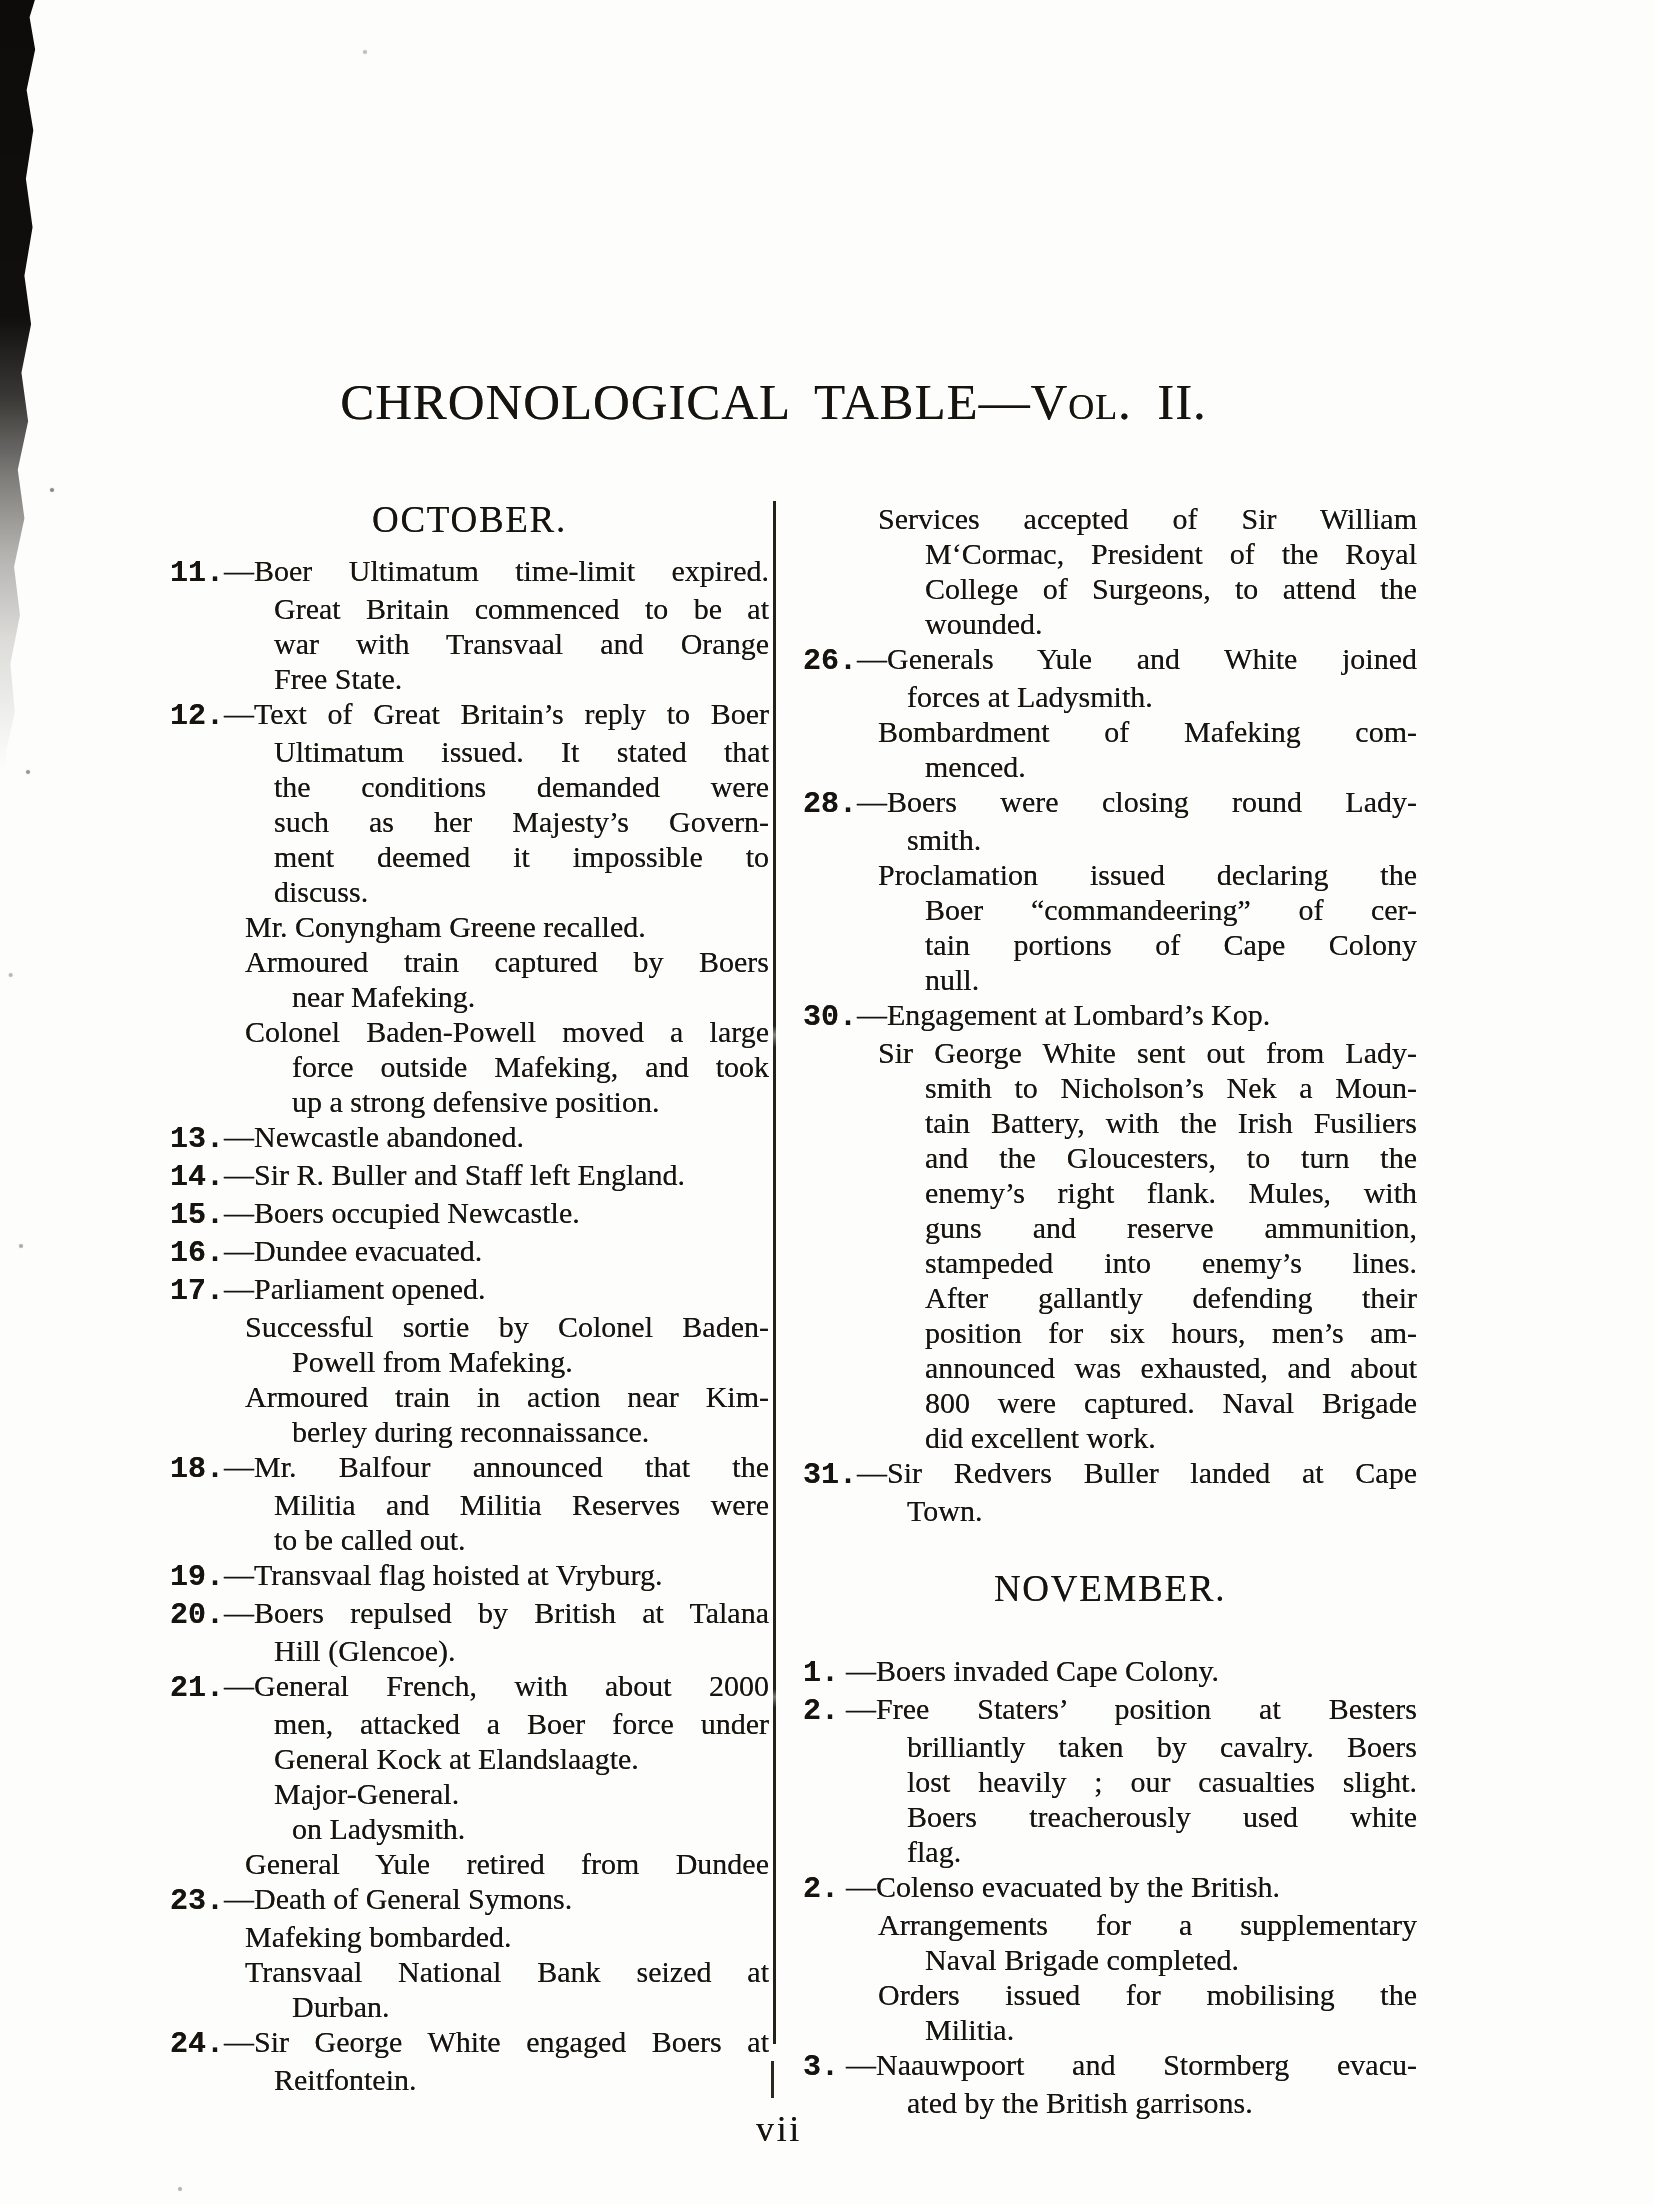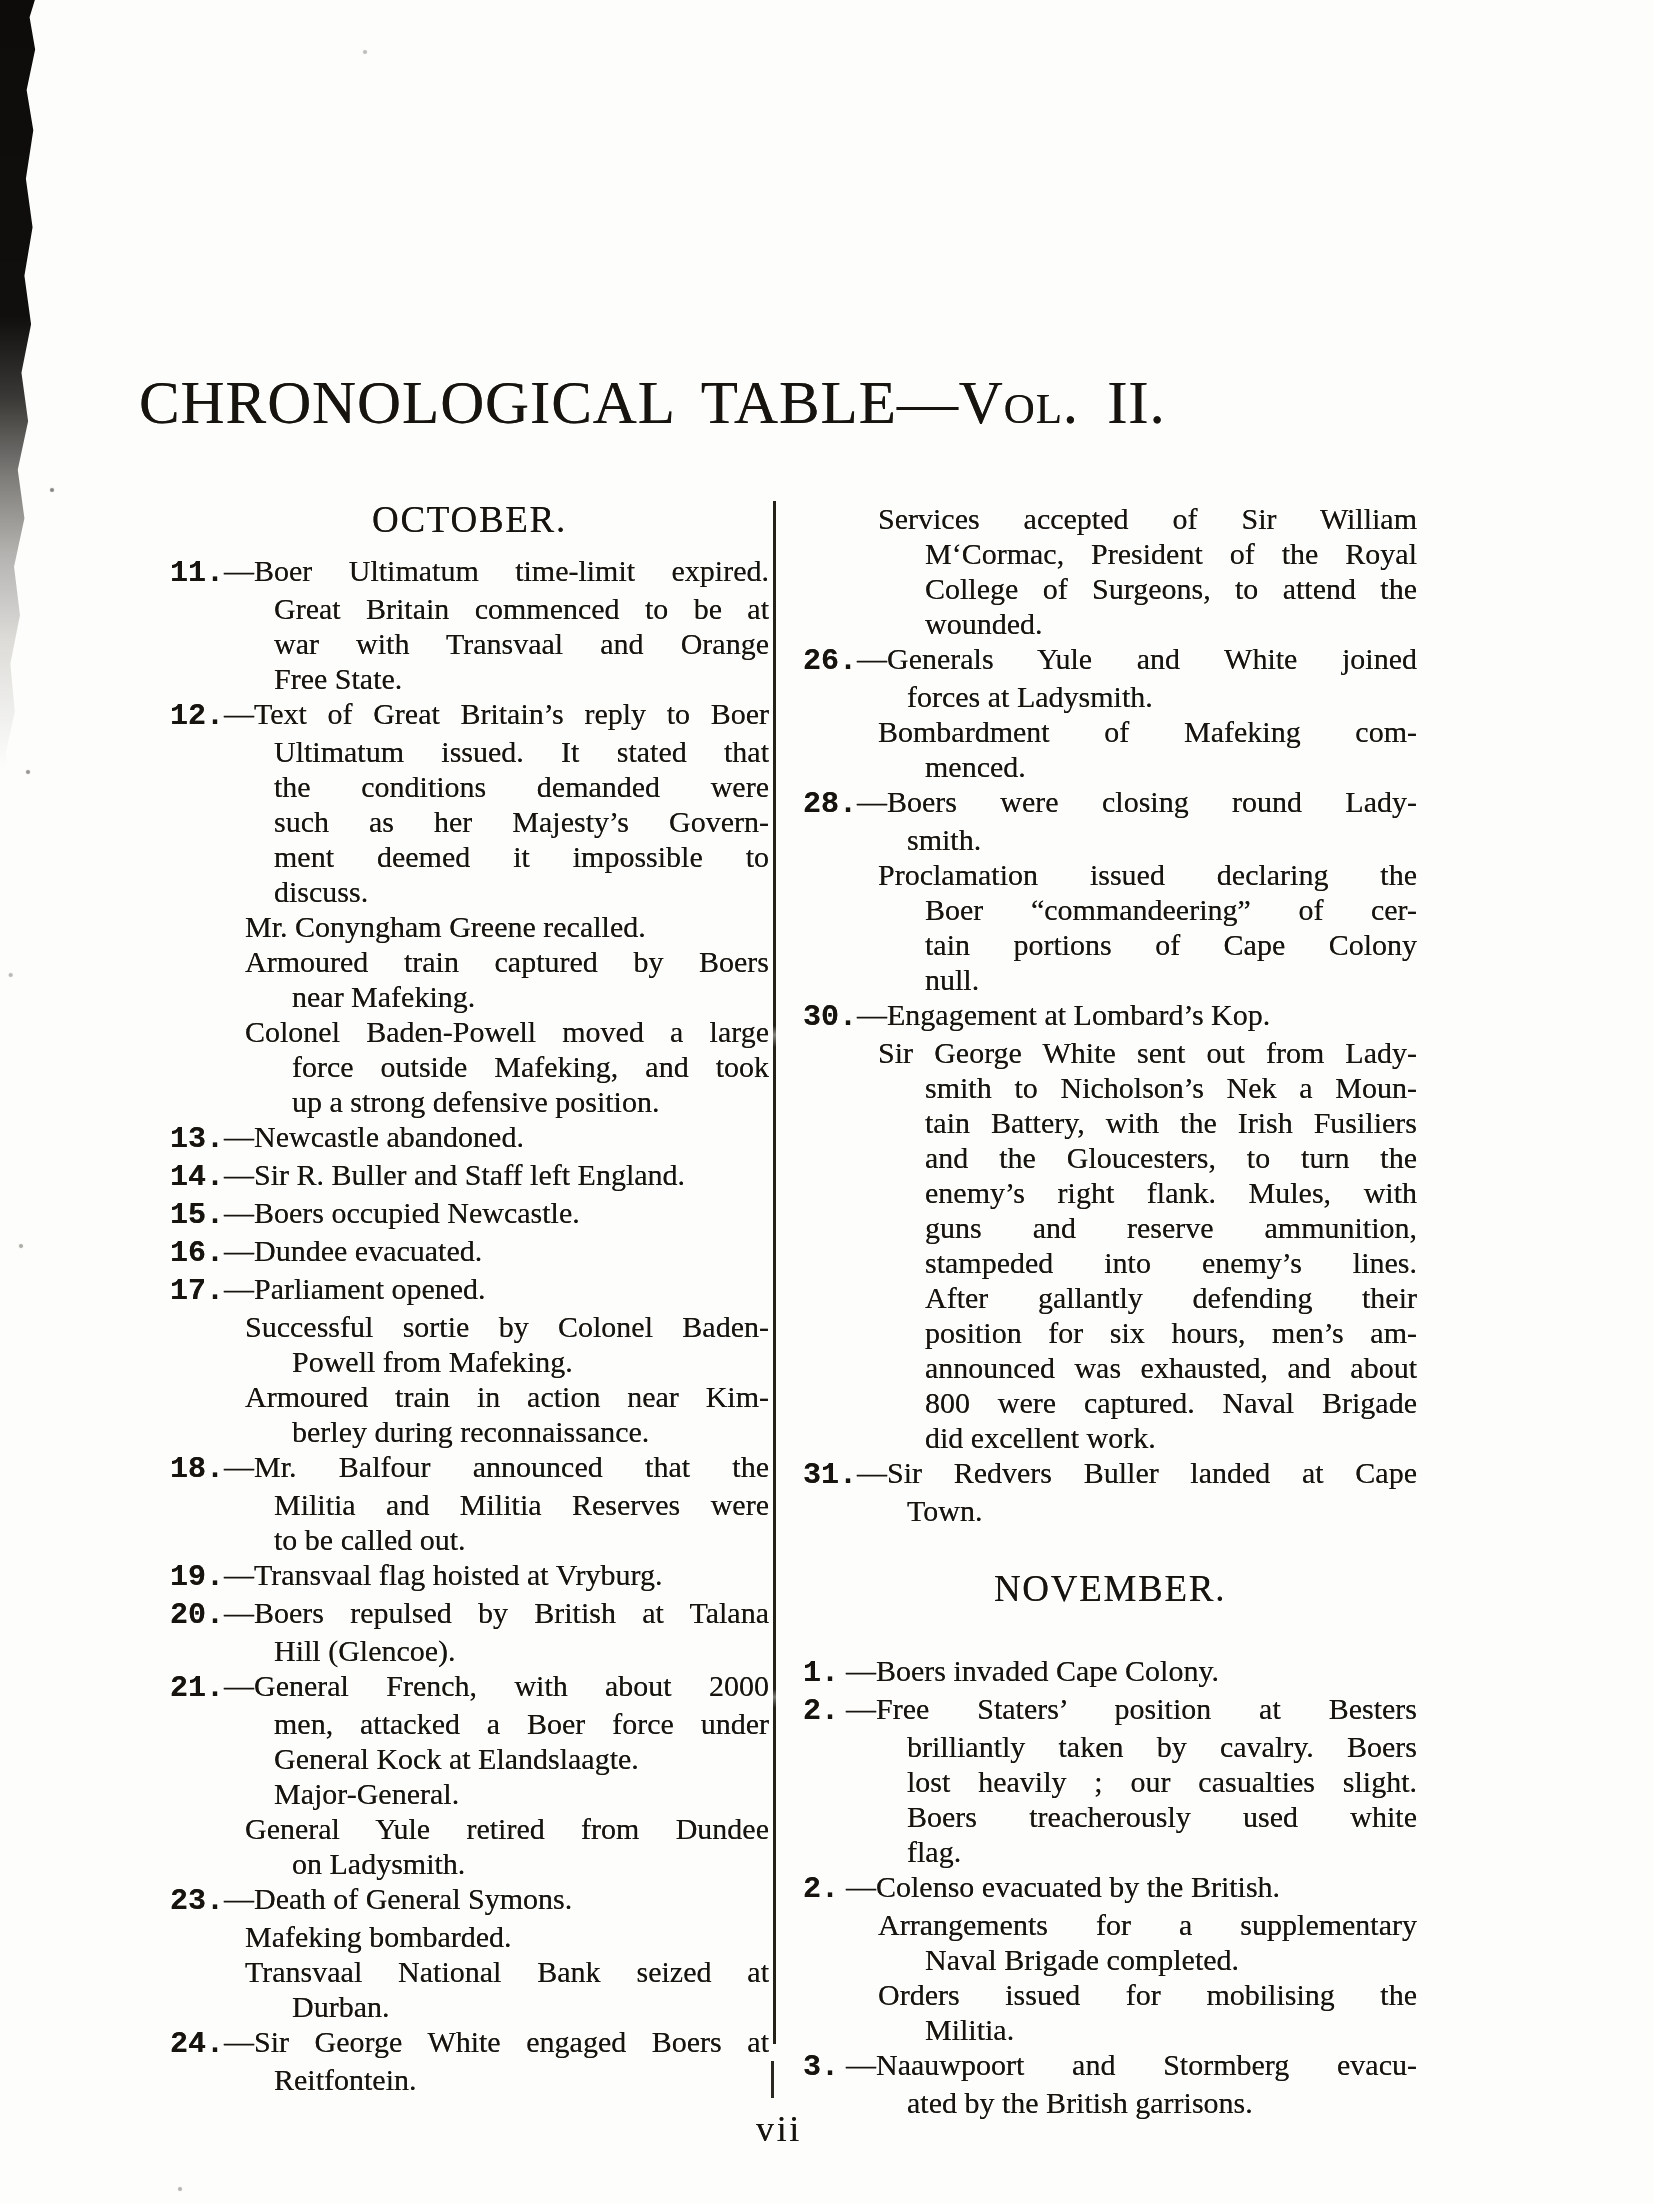--- a/index.html
+++ b/index.html
@@ -28,21 +28,21 @@
     box-shadow:
       50px 488px 0.9px rgba(35,32,28,.55),
       26px 770px 0.9px rgba(45,42,36,.5),
       19px 1244px 0.9px rgba(55,52,46,.42),
       363px 50px 0.9px rgba(70,66,60,.35),
       178px 2187px 0.9px rgba(70,66,60,.4),
       8.7px 973px 0.9px rgba(55,52,46,.35);
   }
   .title{
     position:absolute;top:365px;left:139px;width:1269px;
-    text-align:left;font-size:61px;line-height:75px;
+    text-align:center;font-size:51px;line-height:75px;
     font-variant:small-caps;letter-spacing:0.9px;word-spacing:12px;
     white-space:nowrap;
   }
   .col{position:absolute;top:501px;font-size:30px;line-height:35px;margin-left:8px;}
   .col.left{left:162px;width:599px;}
   .col.right{left:795px;width:614px;}
   .month{
     text-align:center;font-size:37px;line-height:38px;
     letter-spacing:1.7px;margin-bottom:14px;
   }
@@ -132,22 +132,22 @@
           <div class="ln i0"><span class="num">20.</span>—Boers repulsed by British at Talana</div>
           <div class="ln i1 last">Hill (Glencoe).</div>
         </div>
         <div class="entry">
           <div class="ln i0"><span class="num">21.</span>—General French, with about 2000</div>
           <div class="ln i1">men, attacked a Boer force under</div>
           <div class="ln i1 last">General Kock at Elandslaagte.</div>
         </div>
         <div class="entry">
           <div class="ln i1 last">Major-General.</div>
+          <div class="ln i3 last">on Ladysmith.</div>
           <div class="ln i2">General Yule retired from Dundee</div>
-          <div class="ln i3 last">on Ladysmith.</div>
         </div>
         <div class="entry">
           <div class="ln i0 last"><span class="num">23.</span>—Death of General Symons.</div>
           <div class="ln i2 last">Mafeking bombarded.</div>
           <div class="ln i2">Transvaal National Bank seized at</div>
           <div class="ln i3 last">Durban.</div>
         </div>
         <div class="entry">
           <div class="ln i0"><span class="num">24.</span>—Sir George White engaged Boers at</div>
           <div class="ln i1 last">Reitfontein.</div>

